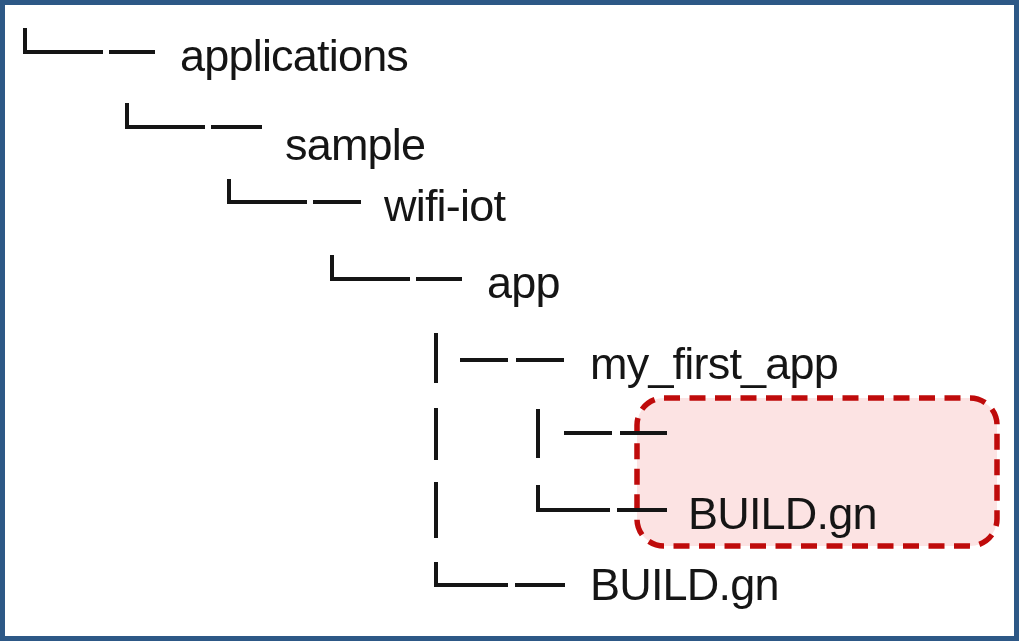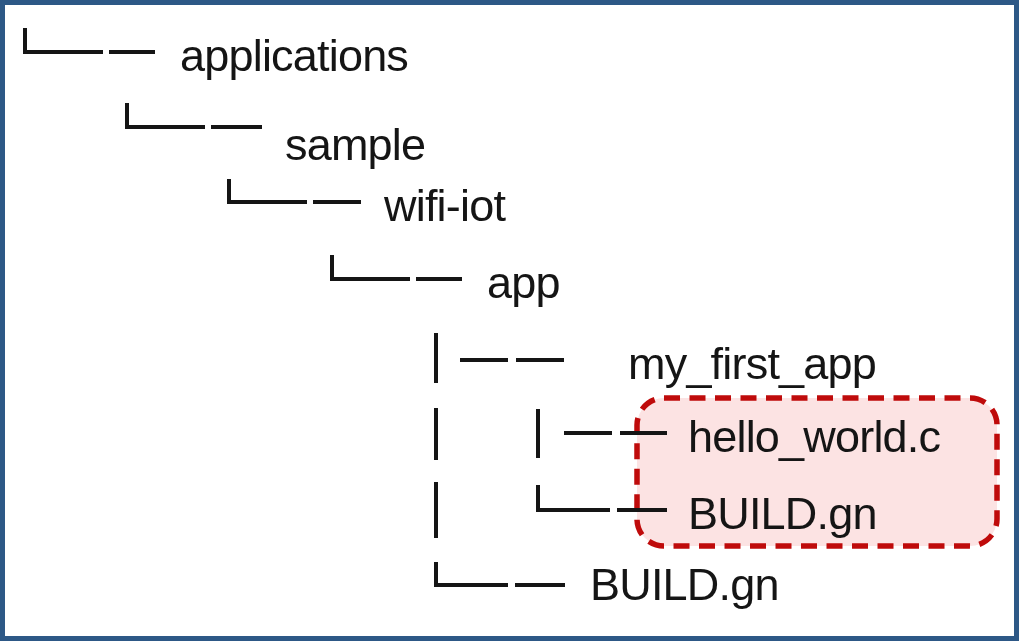--- a/index.html
+++ b/index.html
@@ -74,18 +74,17 @@
     <path class="conn" d="M436 562 V583"></path>
     <path class="conn" d="M434 585 H565" stroke-dasharray="74 7 60"></path>
 
     <rect x="2.5" y="2.5" width="1014" height="636" fill="none" stroke-width="5" stroke="#2d5886"></rect>
   </svg>
 
   <div class="node-label" style="left:180px; top:28px;text-align:right;">applications</div>
   <div class="node-label" style="left:285px; top:117px;">sample</div>
   <div class="node-label" style="left:487px; top:255px;">app</div>
   <div class="node-label" style="left:384px; top:178px;">wifi-iot</div>
-  <div class="node-label" style="left:590px; top:336px;margin-left:38px;">my_first_app</div>
-  <div class="node-label" style="left:688px; top:409px;">hello_world.c</div>
+  <div class="node-label" style="left:590px; top:336px;">my_first_app</div>
   <div class="node-label" style="left:688px; top:486px;">BUILD.gn</div>
   <div class="node-label" style="left:590px; top:557px;">BUILD.gn</div>
 
 </div>
 
 </body></html>

